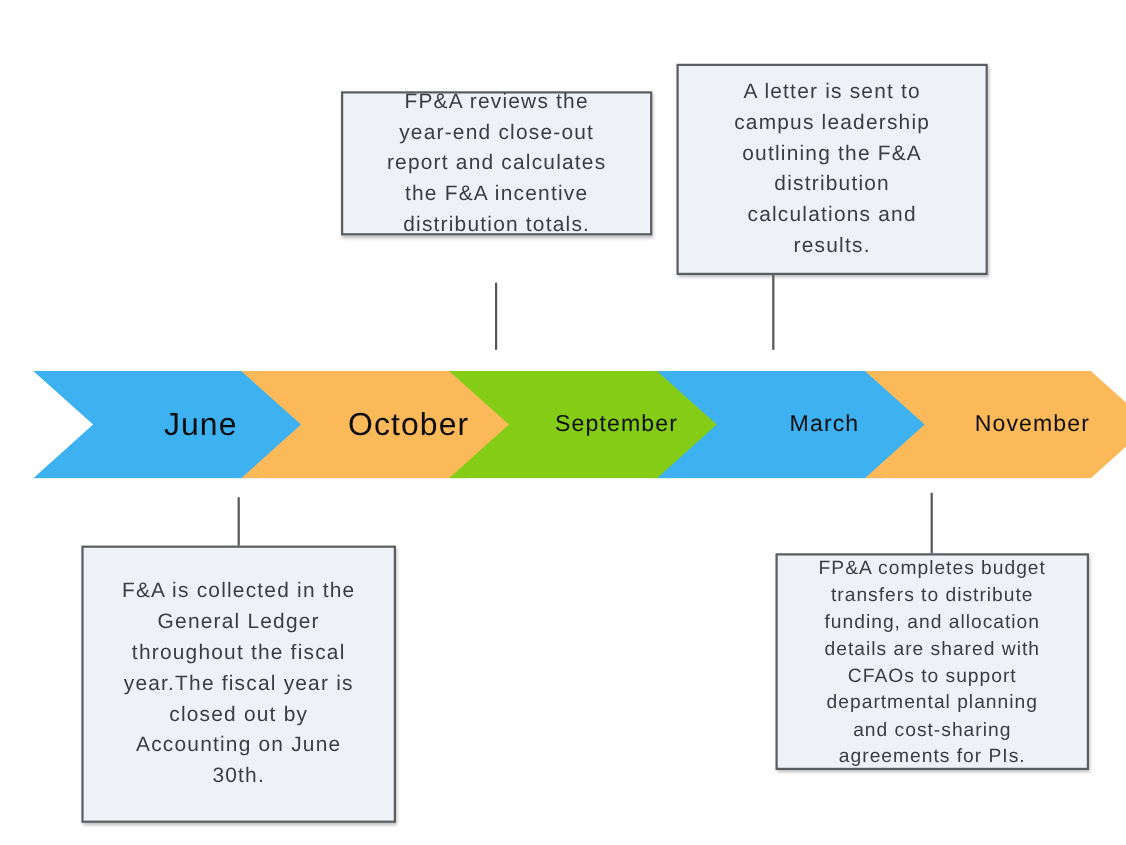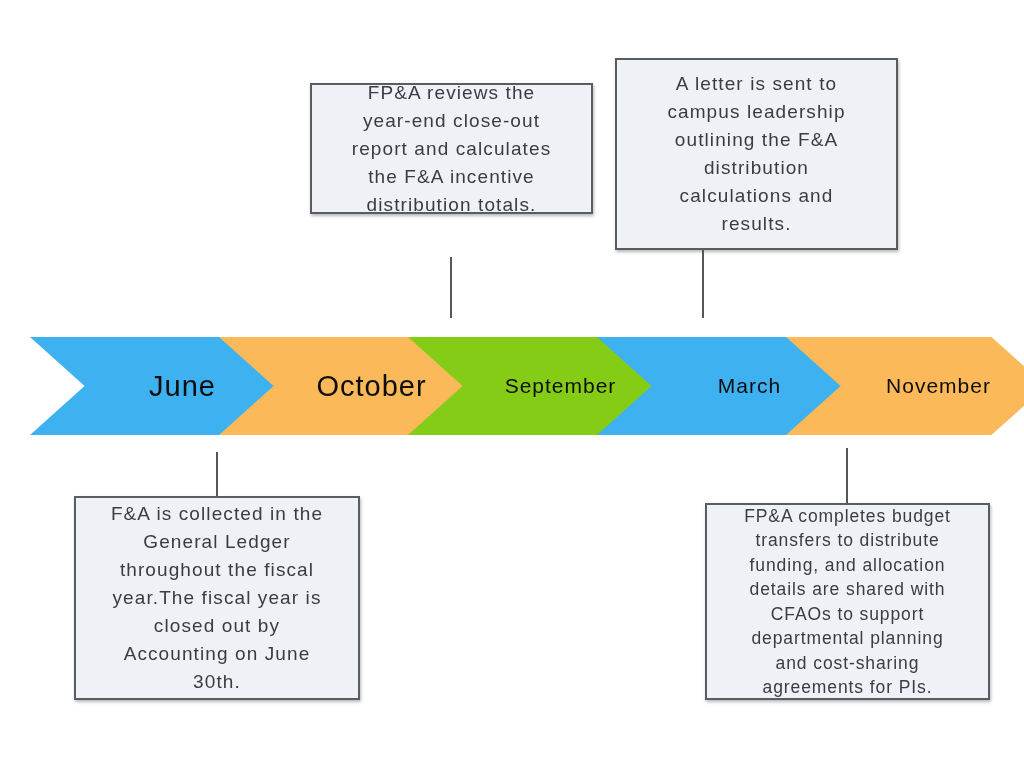--- a/index.html
+++ b/index.html
@@ -63,21 +63,21 @@
   }
   .note p {
     margin: 0;
     white-space: pre-line;
     font-size: 19px;
     line-height: 28px;
     letter-spacing: 1.1px;
   }
   #note-september { left: 310px; top: 83px;  width: 283px; height: 131px; }
   #note-november  { left: 615px; top: 58px;  width: 283px; height: 192px; }
-  #note-june      { left: 74px;  top: 496px; width: 286px; height: 204px; }
+  #note-june      { left: 74px;  top: 496px; width: 286px; height: 252px; }
   #note-december  { left: 705px; top: 503px; width: 285px; height: 197px; }
   #note-december p { font-size: 17.5px; line-height: 24.5px; letter-spacing: 0.9px; }
 
   
   .connector {
     position: absolute;
     width: 2px;
     background: #54565A;
   }
   #conn-september { left: 450px; top: 257px; height: 61px; }

